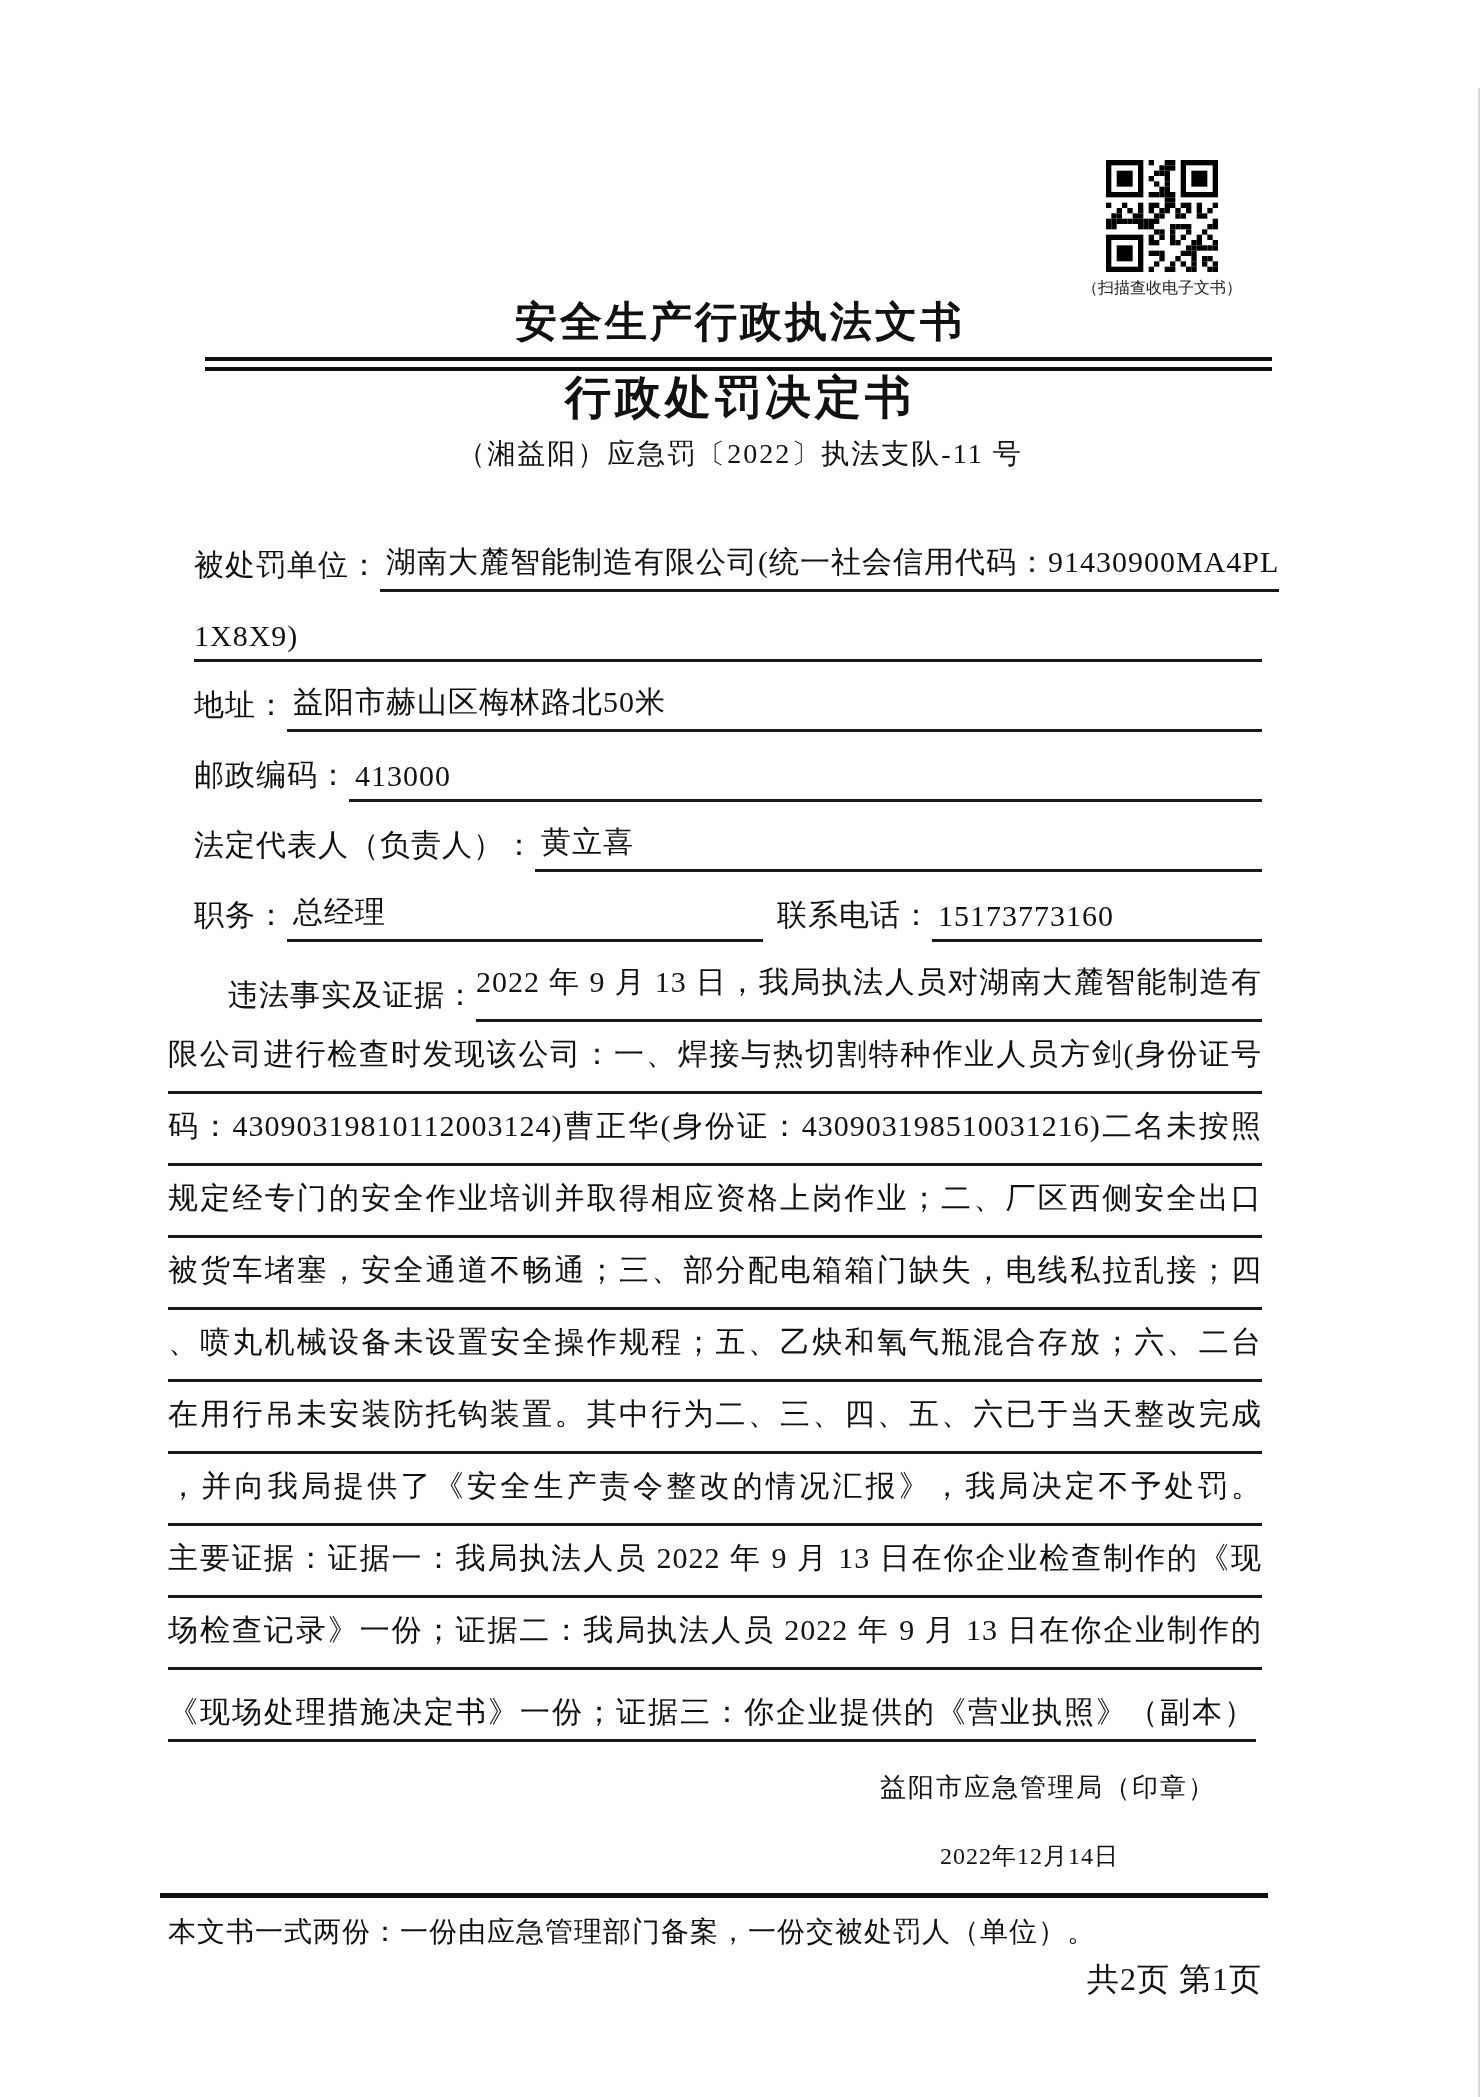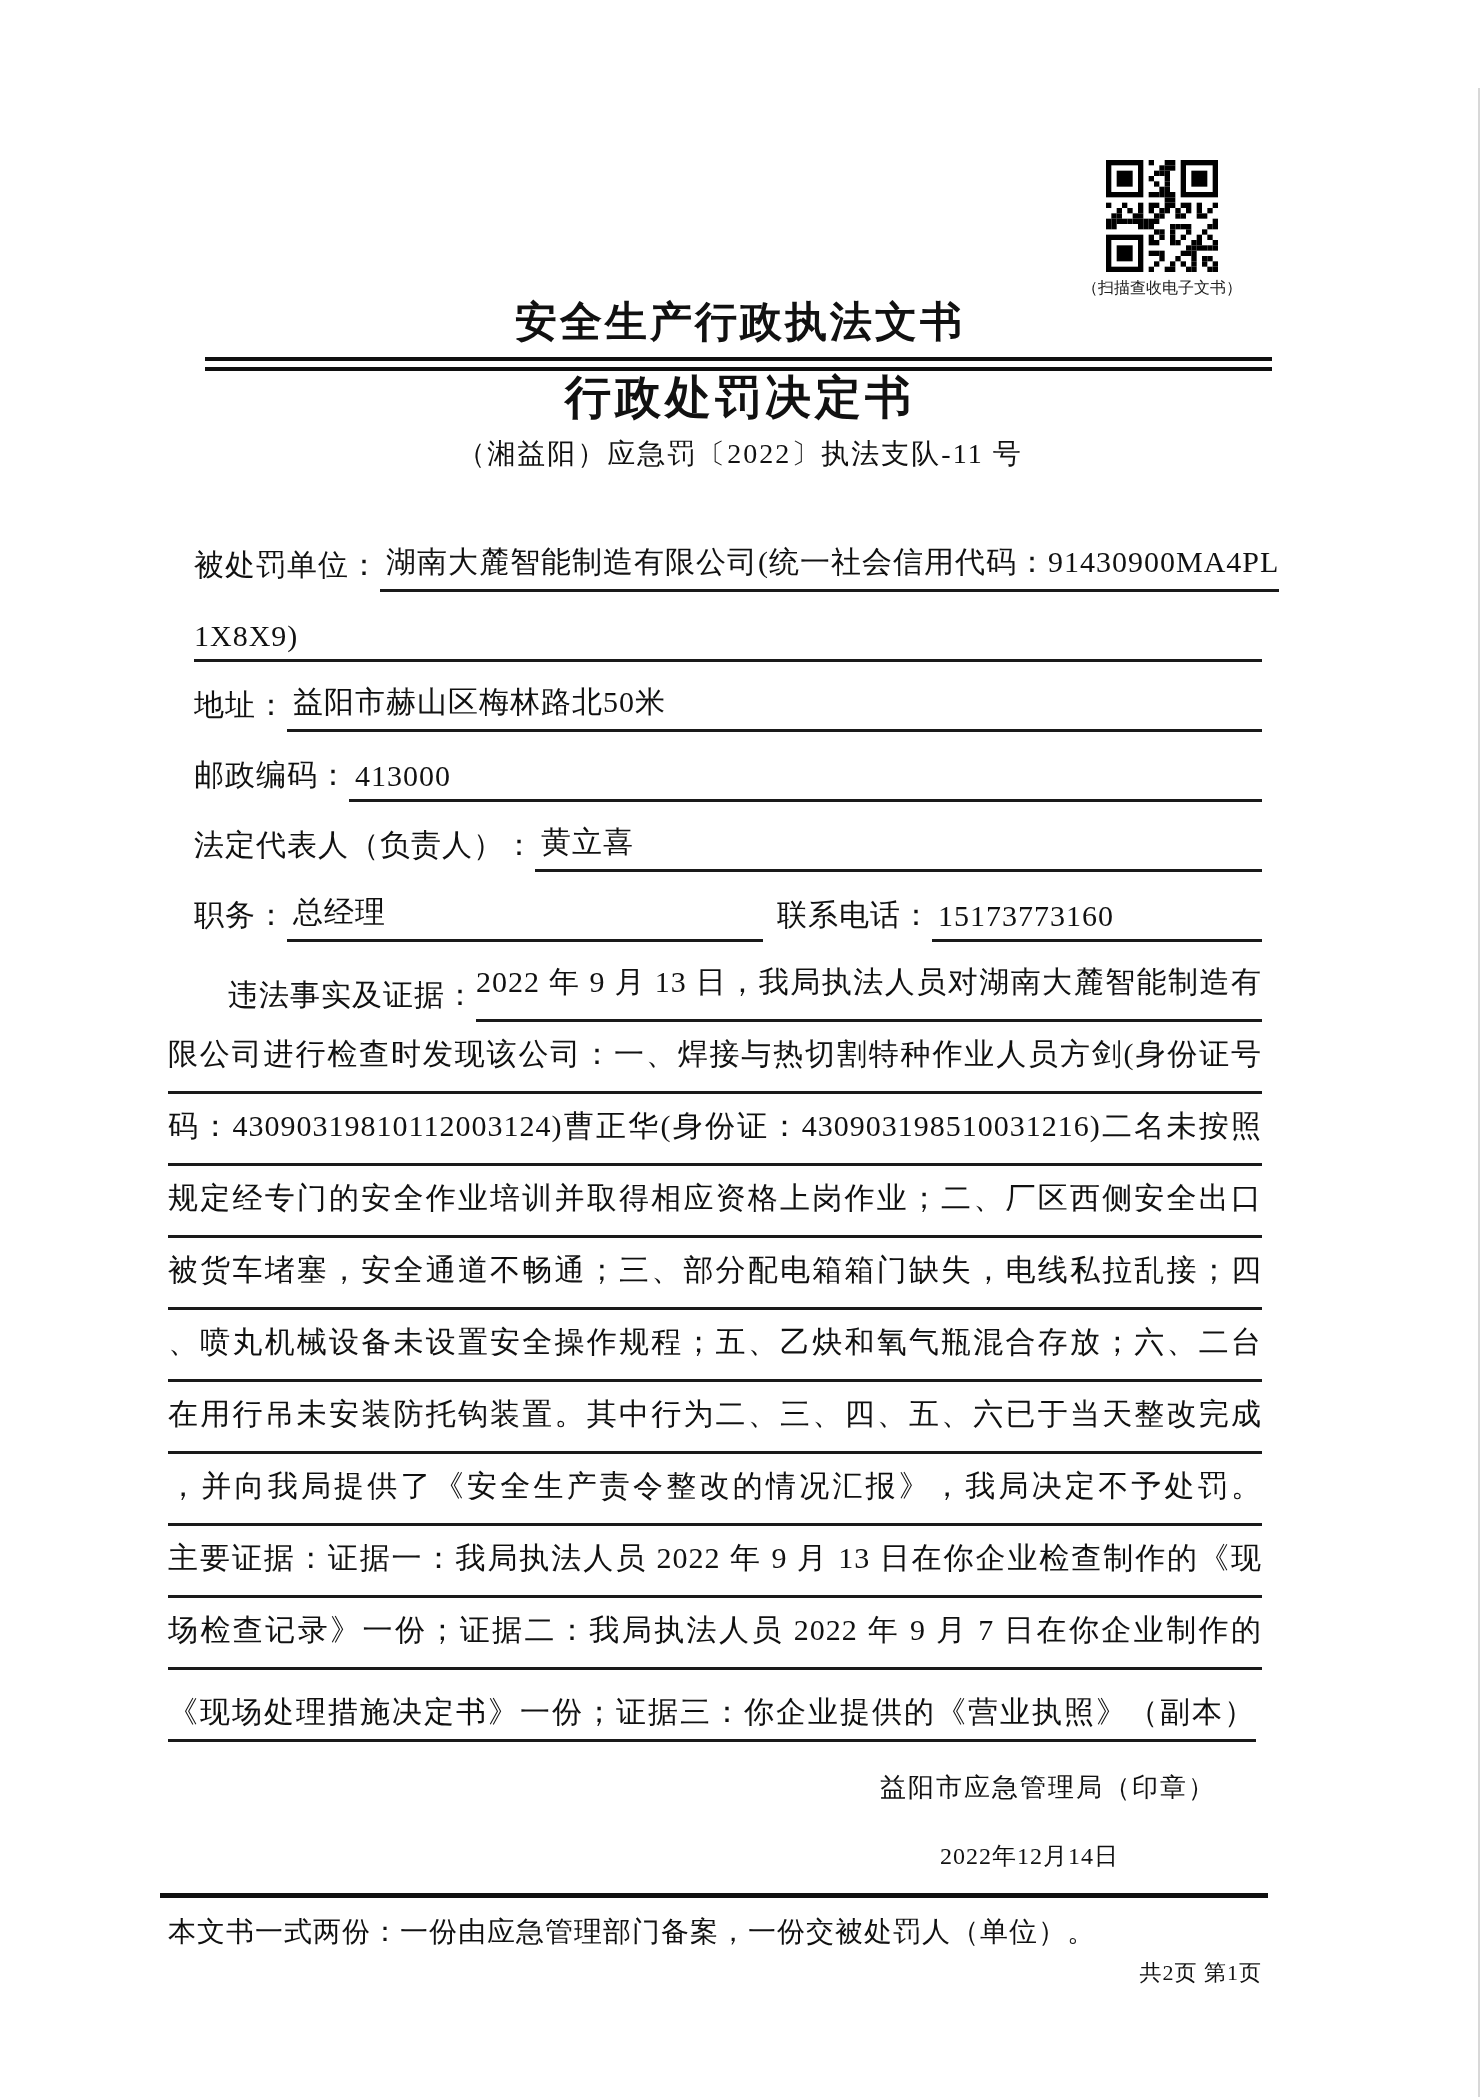--- a/index.html
+++ b/index.html
@@ -45,21 +45,21 @@
     text-align:justify;text-align-last:justify;}
   .bl .seg-text{border-bottom:3px solid #1a1a1a;padding-bottom:6px;letter-spacing:2px;}
 
   
   .seal-line{position:absolute;left:880px;top:1770px;font-size:26px;letter-spacing:2px;}
   .date-line{position:absolute;left:940px;top:1840px;font-size:24px;letter-spacing:1px;}
 
   
   .footer-rule{position:absolute;left:160px;top:1893px;width:1108px;height:5px;background:#101010;}
   .footer-note{position:absolute;left:168px;top:1912px;width:1094px;font-size:28px;letter-spacing:1px;line-height:40px;}
-  .pagination{position:absolute;right:218px;top:1958px;font-size:22px;letter-spacing:1px;}
+  .pagination{position:absolute;right:218px;top:1958px;font-size:32px;letter-spacing:1px;}
 </style>
 </head>
 <body>
 
 <div class="page-edge"></div>
 
 <div class="qr-box">
   <svg id="qr-svg" viewBox="0 0 112 112" xmlns="http://www.w3.org/2000/svg">
       <rect x="42.666666666666664" y="0" width="5.333333333333333" height="5.333333333333333" fill="#000"></rect>
       <rect x="58.666666666666664" y="0" width="5.333333333333333" height="5.333333333333333" fill="#000"></rect>
@@ -256,21 +256,21 @@
   <div class="bl">
       <span class="seg-fill">在用行吊未安装防托钩装置。其中行为二、三、四、五、六已于当天整改完成</span>
     </div>
   <div class="bl">
       <span class="seg-fill">，并向我局提供了《安全生产责令整改的情况汇报》，我局决定不予处罚。</span>
     </div>
   <div class="bl">
       <span class="seg-fill">主要证据：证据一：我局执法人员 2022 年 9 月 13 日在你企业检查制作的《现</span>
     </div>
   <div class="bl">
-      <span class="seg-fill">场检查记录》一份；证据二：我局执法人员 2022 年 9 月 7 日在你企业制作的</span>
+      <span class="seg-fill">场检查记录》一份；证据二：我局执法人员 2022 年 9 月 13 日在你企业制作的</span>
     </div>
   <div class="bl">
       <span class="seg-text">《现场处理措施决定书》一份；证据三：你企业提供的《营业执照》（副本）</span>
     </div>
 </div>
 
 <div class="seal-line">益阳市应急管理局（印章）</div>
 <div class="date-line">2022年12月14日</div>
 
 <div class="footer-rule"></div>

